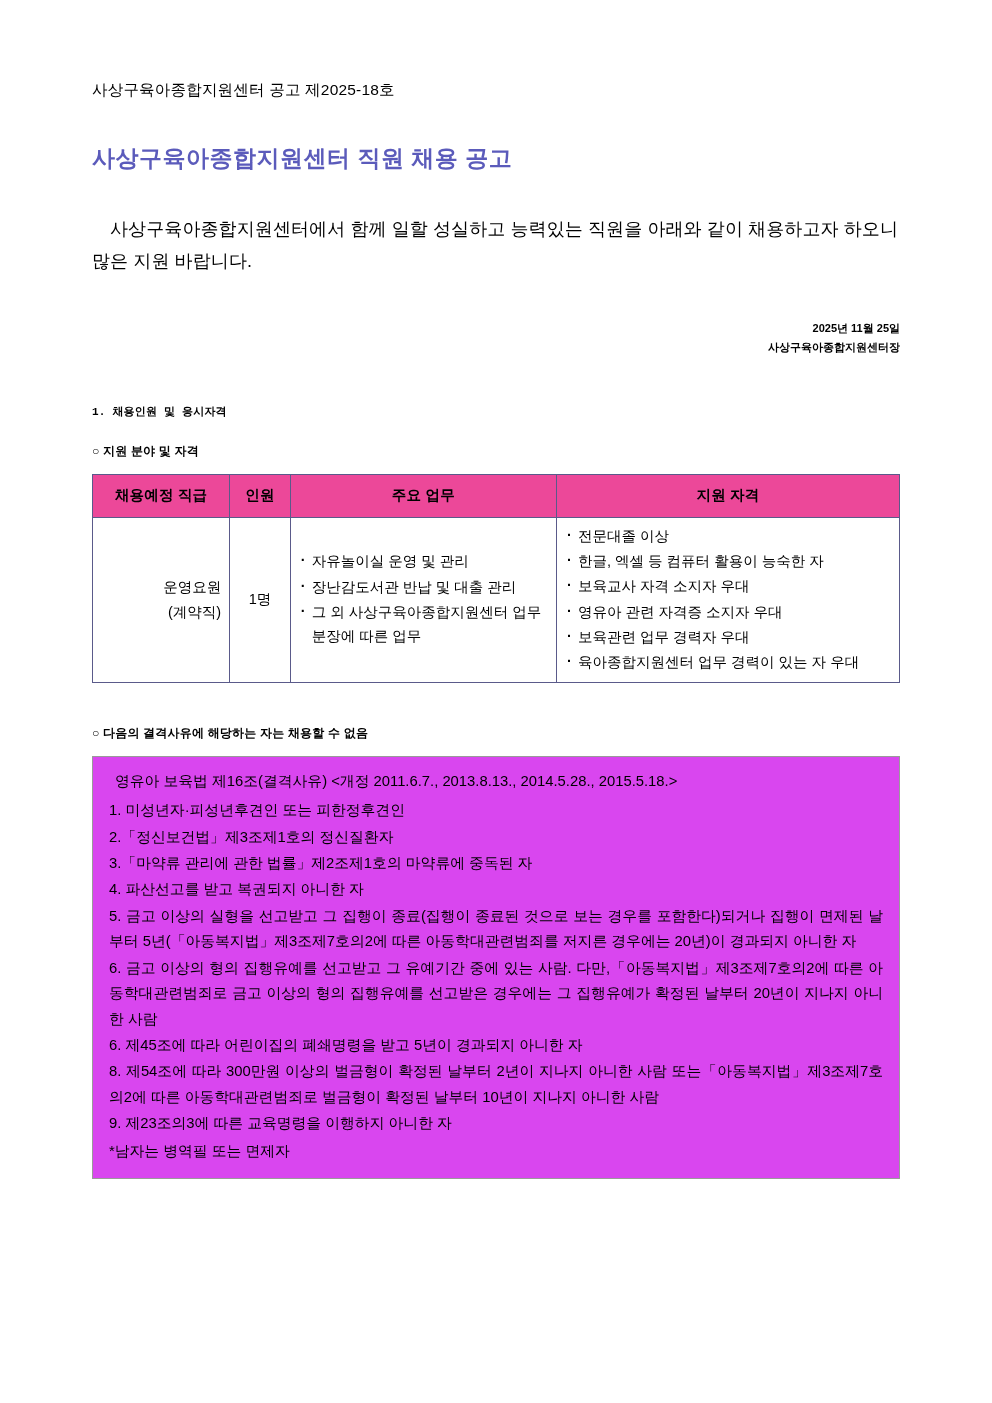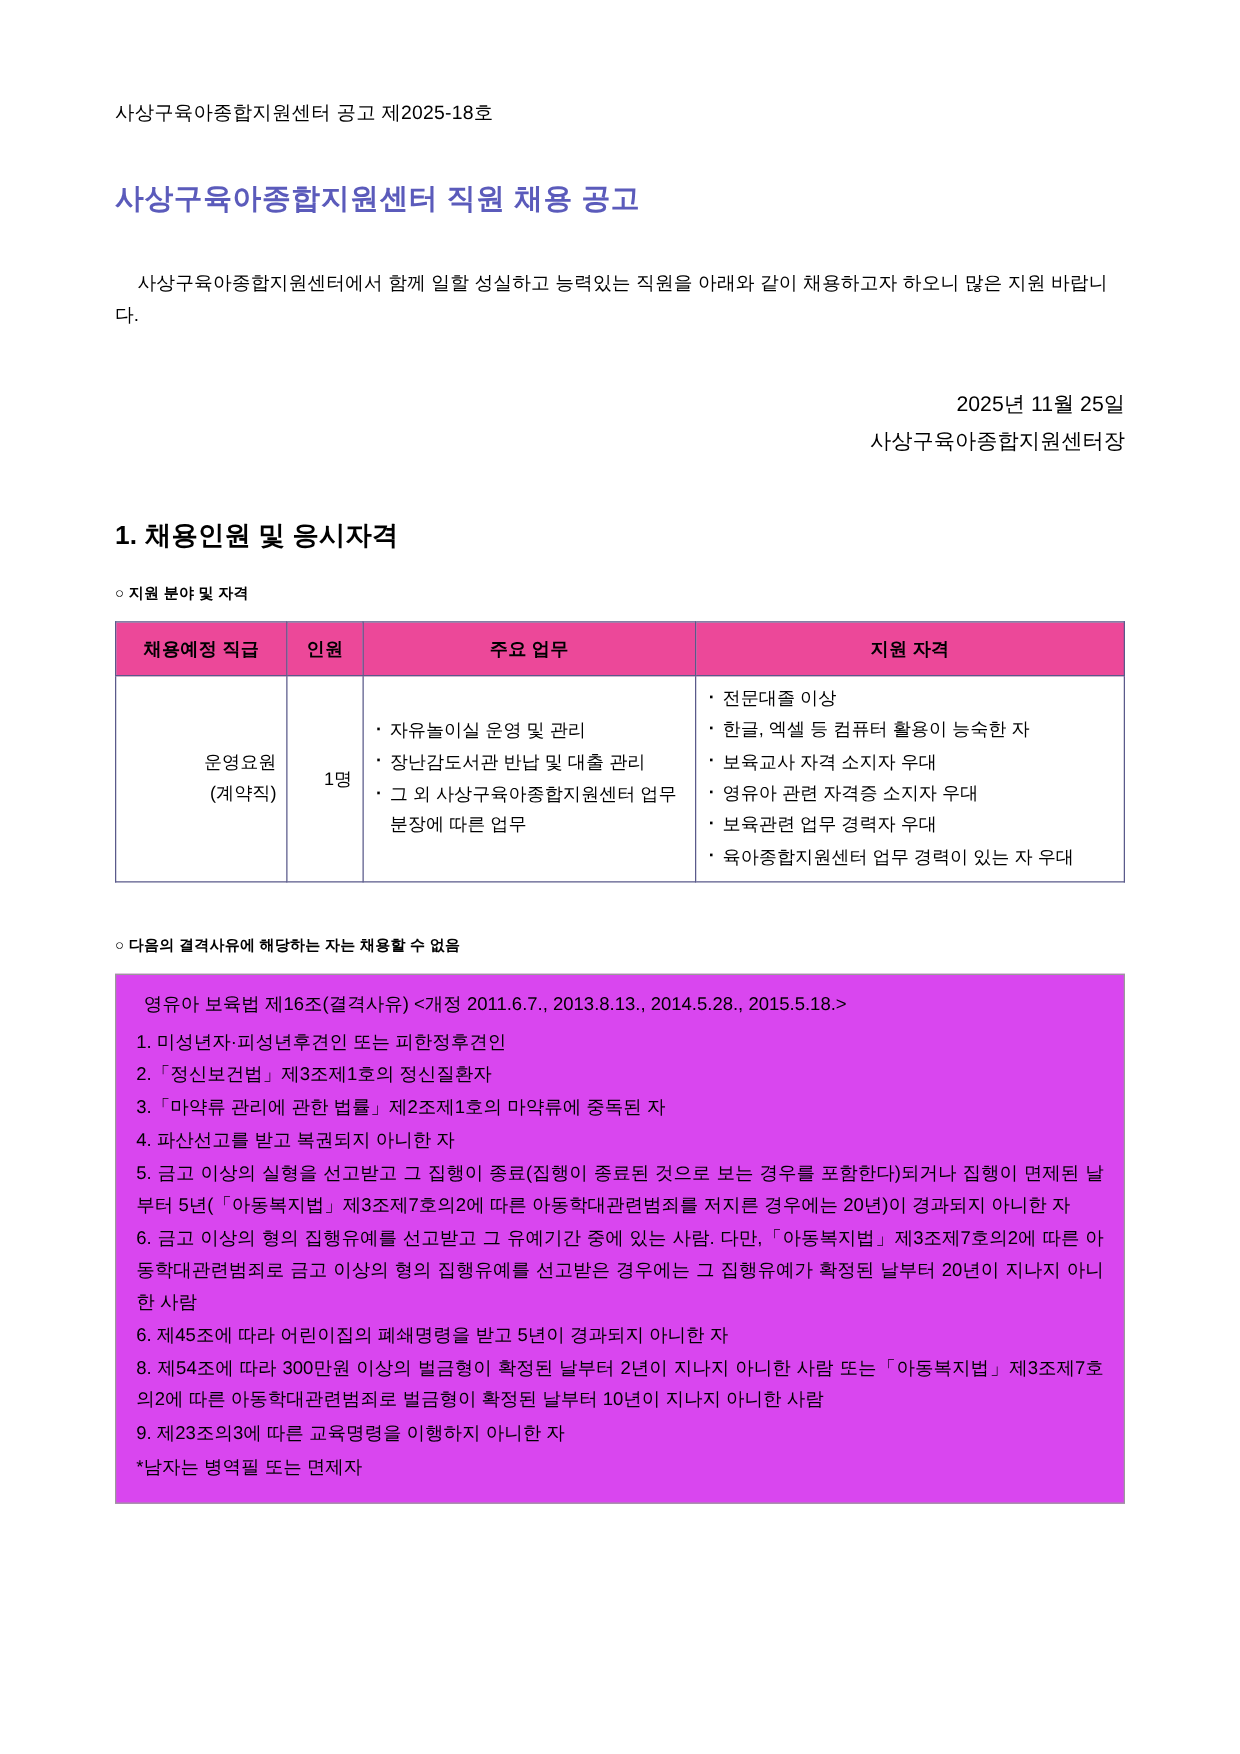--- a/index.html
+++ b/index.html
@@ -28,38 +28,39 @@
     margin-bottom: 42px;
   }
   .doc-title {
     font-size: 23px;
     font-weight: bold;
     color: #5b5bbb;
     letter-spacing: 0.5px;
     margin-bottom: 40px;
   }
   .intro {
-    font-size: 15px;
+    font-size: 18px;
     line-height: 1.75;
     text-indent: 18px;
     letter-spacing: 0.1px;
     margin-bottom: 42px;
   }
   .signature {
     text-align: right;
-    font-size: 17px;
-    font-weight: normal;
+    font-size: 11px;
+    font-weight: bold;
     line-height: 1.75;
     margin-bottom: 46px;
   }
   .section-title {
-    font-size: 21px;
+    font-size: 11px;
     font-weight: bold;
     margin-bottom: 24px;
     letter-spacing: 0.2px;
+    font-family: Liberation Mono, monospace;
   }
   .sub-title {
     font-size: 12px;
     font-weight: bold;
     margin-bottom: 14px;
     letter-spacing: 0.2px;
   }
   table.recruit {
     width: 100%;
     border-collapse: collapse;
@@ -81,21 +82,21 @@
   }
   .col-grade { width: 17%; }
   .col-count { width: 7.5%; }
   .col-duty  { width: 33%; }
   .col-qual  { width: 42.5%; }
   td.grade {
     text-align: right;
     line-height: 1.7;
   }
   td.count {
-    text-align: right;
+    text-align: center;
   }
   td.list-cell {
     padding: 12px 10px 12px 12px;
   }
   ul.dotlist {
     list-style: none;
     margin: 0;
     padding: 0;
   }
   ul.dotlist li {

